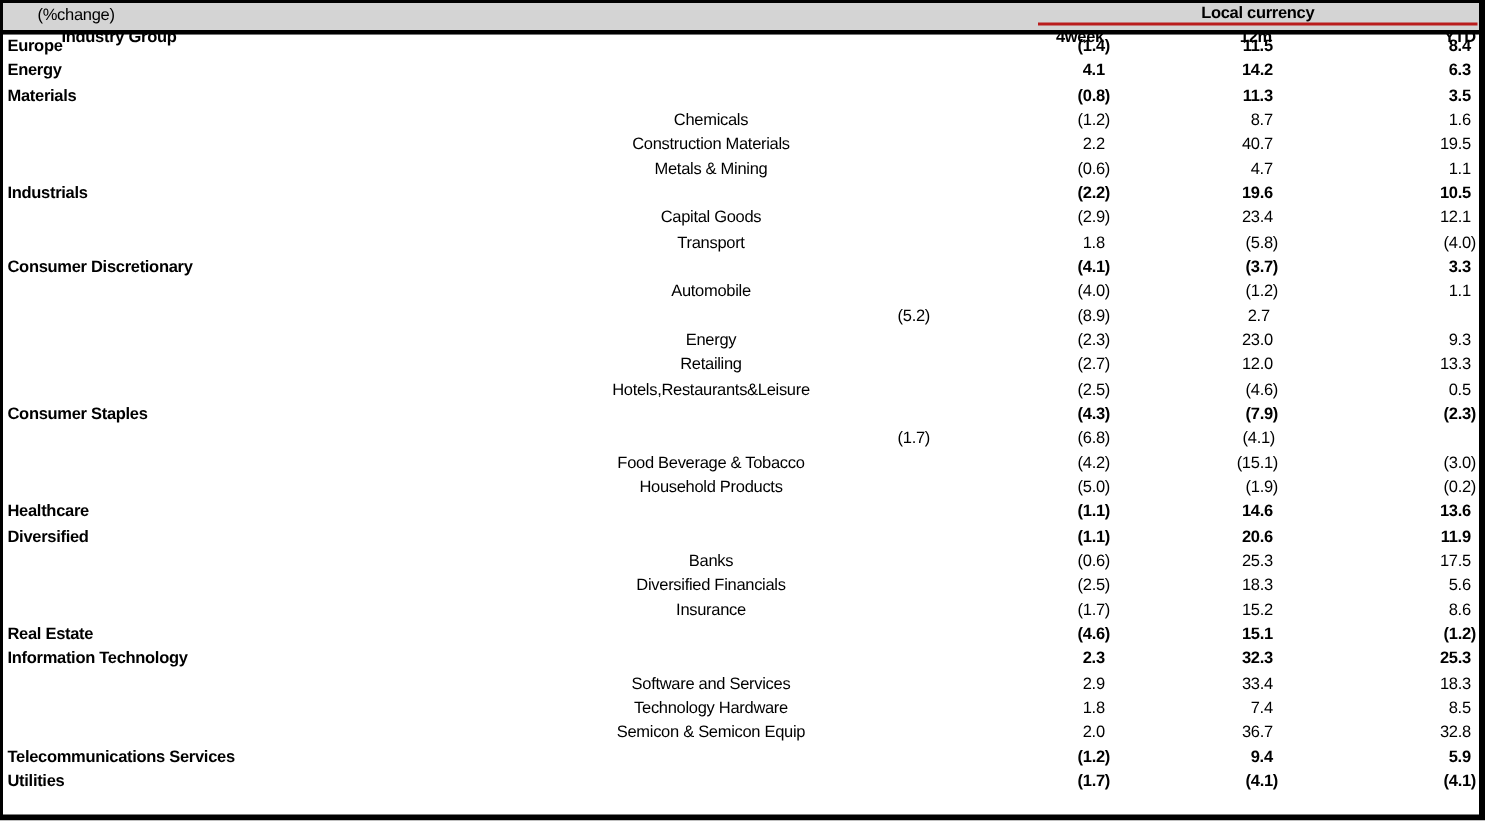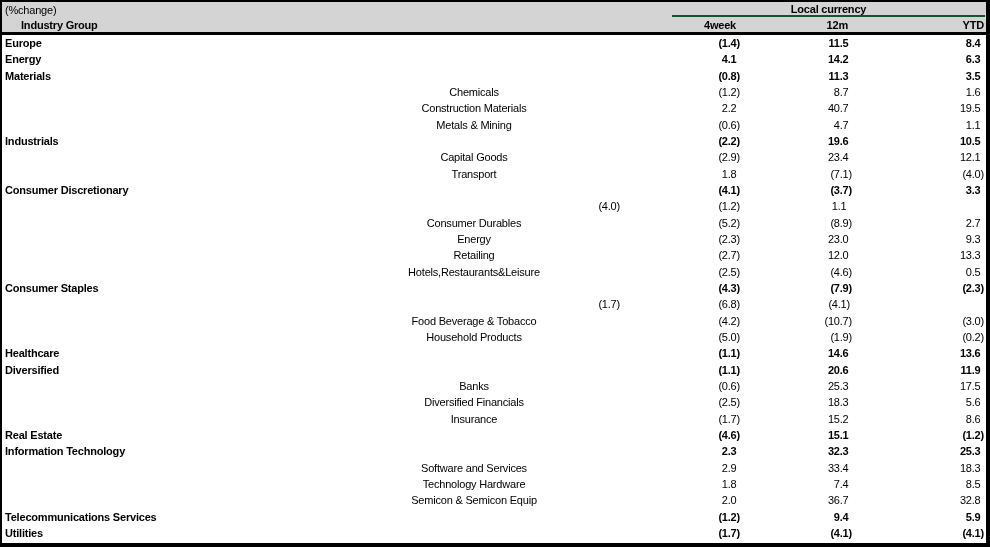--- a/index.html
+++ b/index.html
@@ -13,32 +13,33 @@
   }
   .table {
     position: relative;
     width: 990px; height: 547px;
     background: #fff;
     border: solid #000;
     border-width: 2px 4px 4px 2px;
   }
   .thead {
     background: #d4d4d4;
-    height: 33px;
+    height: 21px;
     border-bottom: 3px solid #000;
+    padding-left: 20px;
   }
   .hrow1 { position: relative; height: 15px; }
   .pct-label {
     position: absolute; left: 3px; top: 2px;
     font-size: 11px; font-weight: normal;
   }
   .lc-header {
     position: absolute; left: 670px; right: 1px; top: 0;
     height: 15px; line-height: 14px;
-    border-bottom: 2px solid #14532d;
+    border-bottom: 2px solid #b91c1c;
     text-align: center;
     font-size: 11px; font-weight: bold;
   }
   .grid-cols {
     display: grid;
     grid-template-columns: 1fr 120px 112px 134px;
   }
   .hrow2 {
     height: 17px; line-height: 17px;
     font-size: 11px; font-weight: bold; margin-left: 16px;
@@ -123,36 +124,36 @@
       </div>
       <div class="trow grid-cols">
         <span class="cell name sub">Capital Goods</span>
         <span class="cell num">(2.9)</span>
         <span class="cell num">23.4<span class="ghost">)</span></span>
         <span class="cell num">12.1<span class="ghost">)</span></span>
       </div>
       <div class="trow grid-cols">
         <span class="cell name sub">Transport</span>
         <span class="cell num">1.8<span class="ghost">)</span></span>
-        <span class="cell num">(7.1)</span>
+        <span class="cell num">(5.8)</span>
         <span class="cell num">(4.0)</span>
       </div>
       <div class="trow grid-cols bold">
         <span class="cell name group">Consumer Discretionary</span>
         <span class="cell num">(4.1)</span>
         <span class="cell num">(3.7)</span>
         <span class="cell num">3.3<span class="ghost">)</span></span>
       </div>
       <div class="trow grid-cols">
+        <span class="cell name sub">Automobile</span>
         <span class="cell num">(4.0)</span>
         <span class="cell num">(1.2)</span>
         <span class="cell num">1.1<span class="ghost">)</span></span>
       </div>
       <div class="trow grid-cols">
-        <span class="cell name sub">Consumer Durables</span>
         <span class="cell num">(5.2)</span>
         <span class="cell num">(8.9)</span>
         <span class="cell num">2.7<span class="ghost">)</span></span>
       </div>
       <div class="trow grid-cols">
         <span class="cell name sub">Energy</span>
         <span class="cell num">(2.3)</span>
         <span class="cell num">23.0<span class="ghost">)</span></span>
         <span class="cell num">9.3<span class="ghost">)</span></span>
       </div>
@@ -175,21 +176,21 @@
         <span class="cell num">(2.3)</span>
       </div>
       <div class="trow grid-cols">
         <span class="cell num">(1.7)</span>
         <span class="cell num">(6.8)</span>
         <span class="cell num">(4.1)</span>
       </div>
       <div class="trow grid-cols">
         <span class="cell name sub">Food Beverage &amp; Tobacco</span>
         <span class="cell num">(4.2)</span>
-        <span class="cell num">(10.7)</span>
+        <span class="cell num">(15.1)</span>
         <span class="cell num">(3.0)</span>
       </div>
       <div class="trow grid-cols">
         <span class="cell name sub">Household Products</span>
         <span class="cell num">(5.0)</span>
         <span class="cell num">(1.9)</span>
         <span class="cell num">(0.2)</span>
       </div>
       <div class="trow grid-cols bold">
         <span class="cell name group">Healthcare</span>

